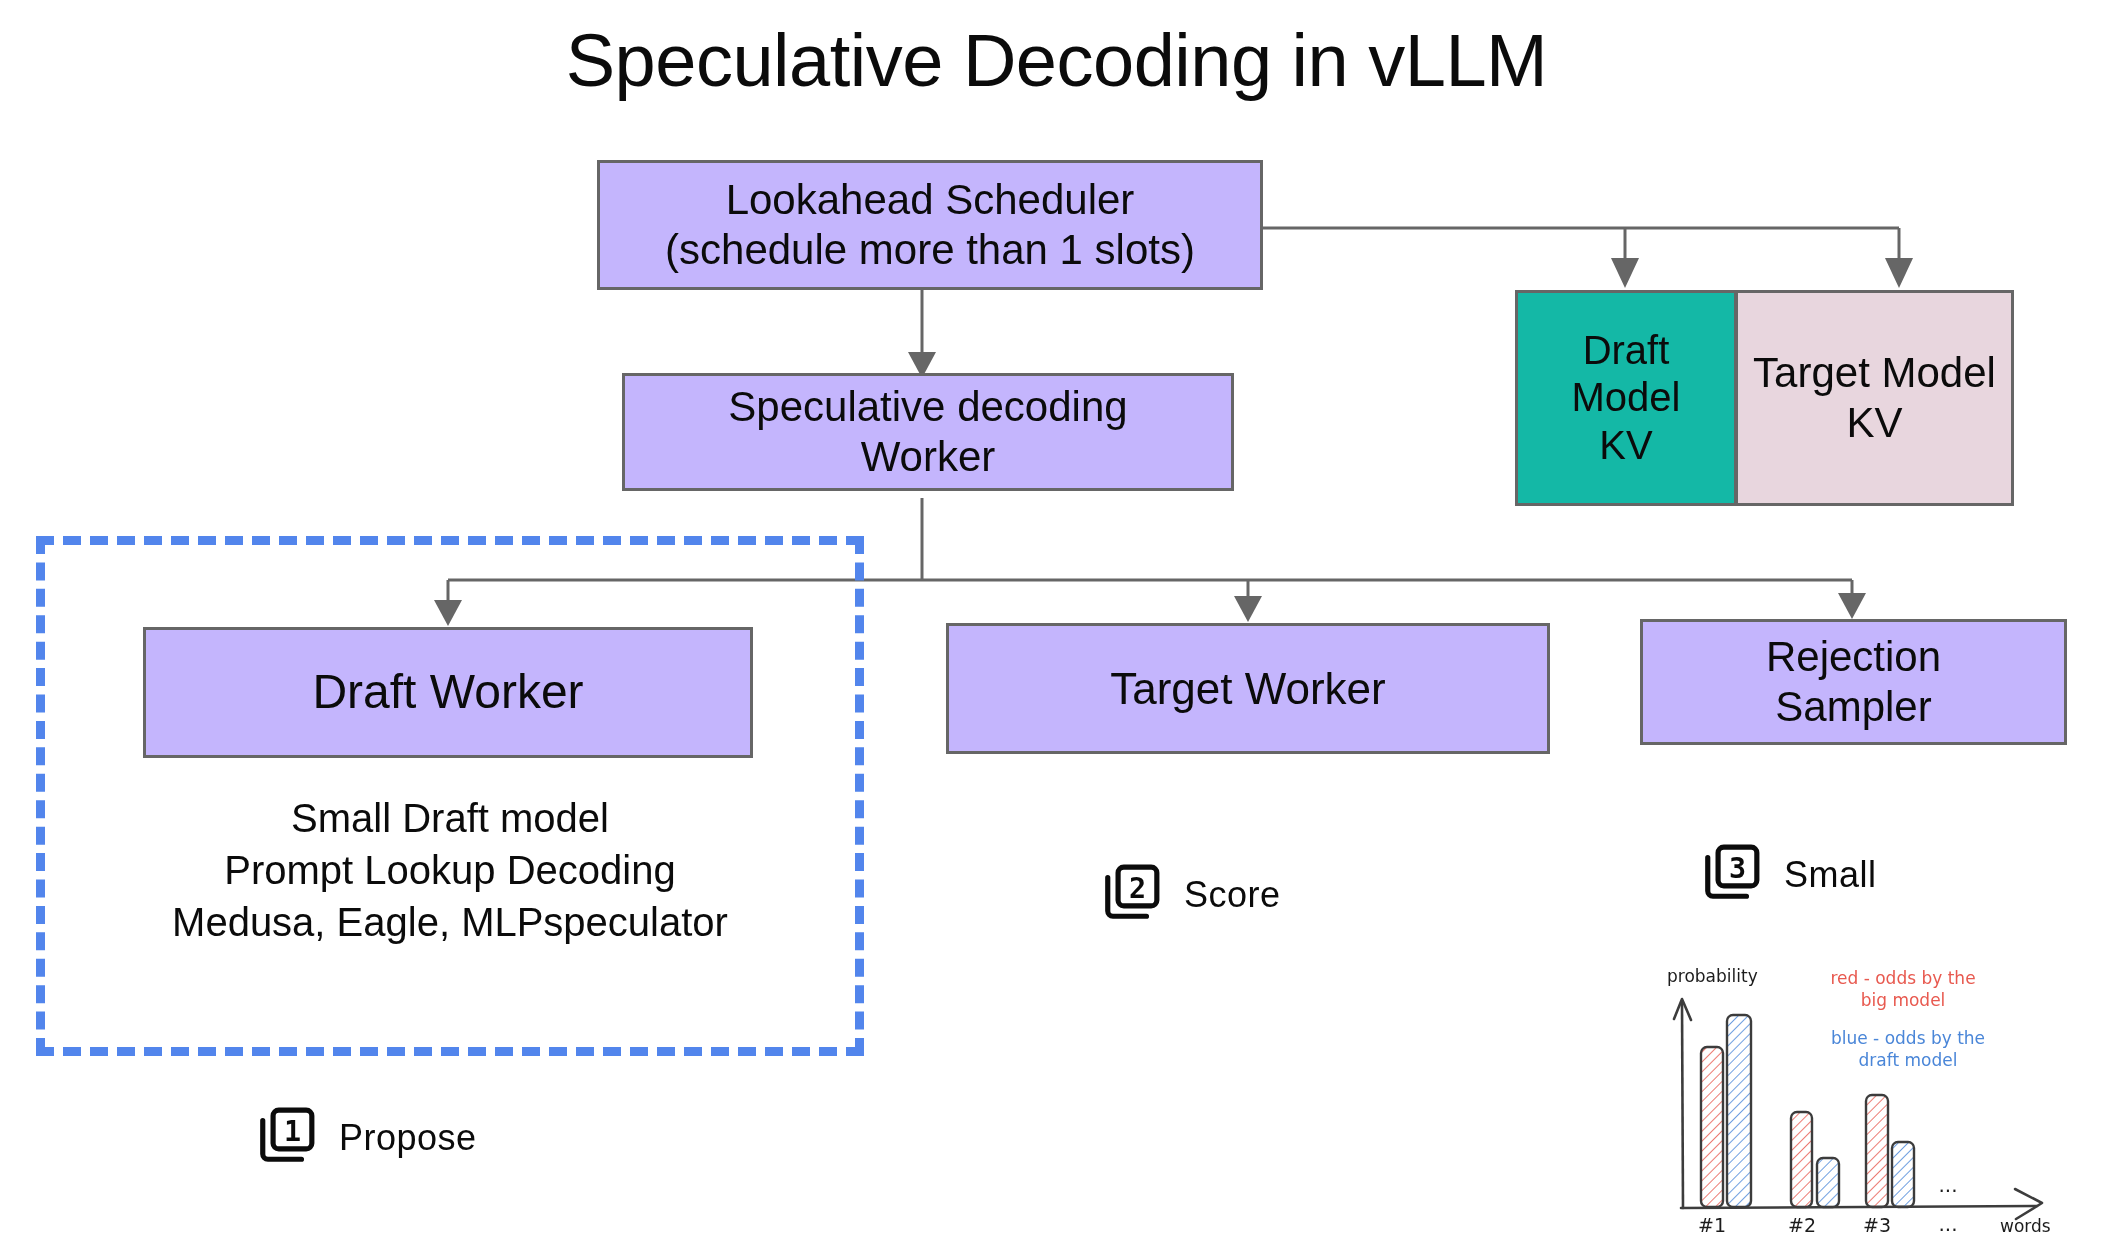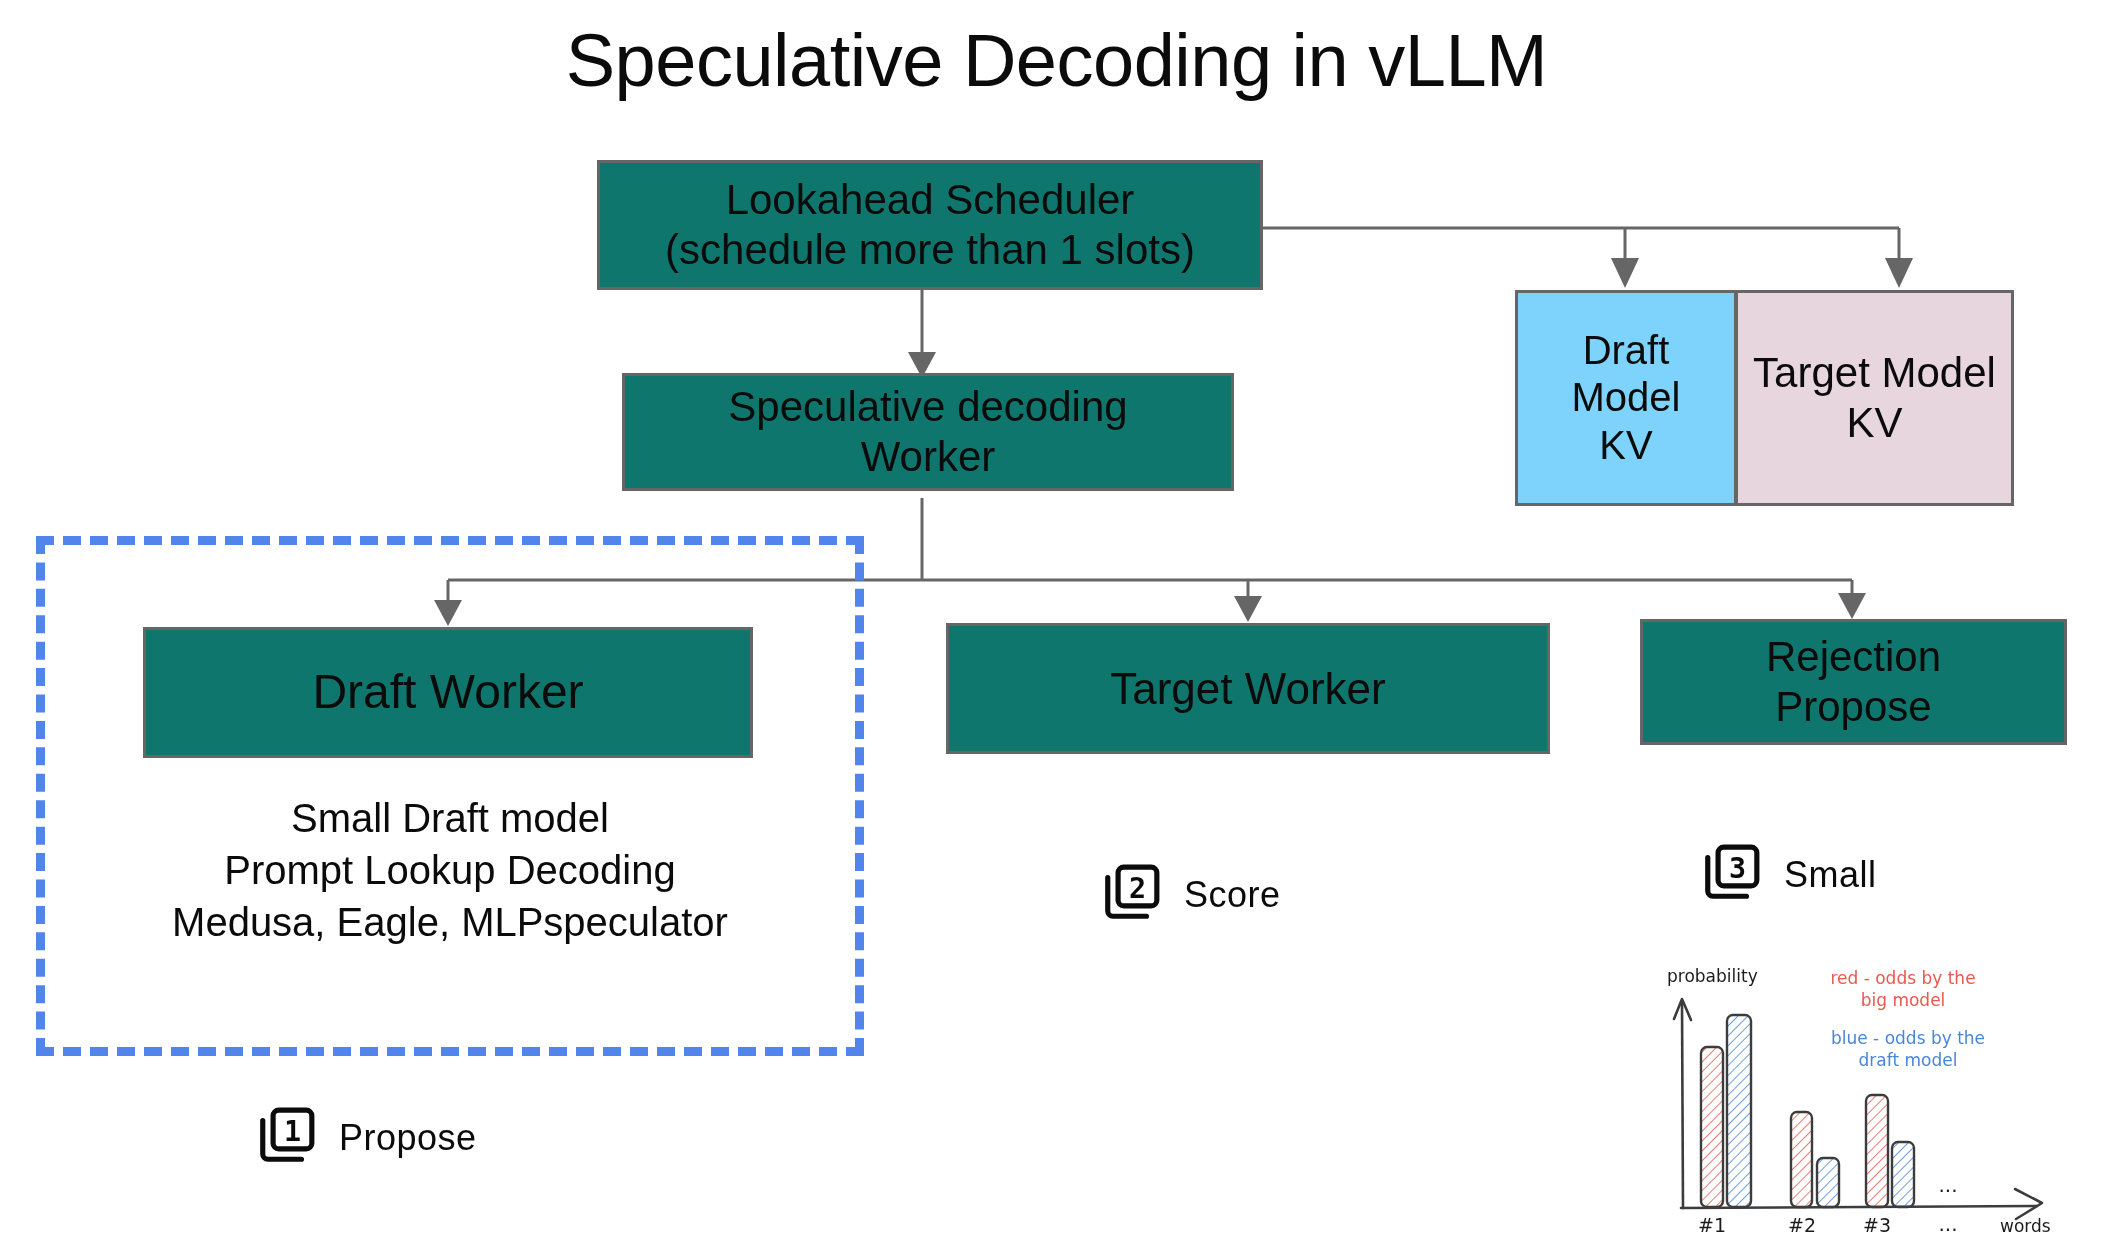--- a/index.html
+++ b/index.html
@@ -6,26 +6,26 @@
   body{width:2113px;height:1247px;position:relative;overflow:hidden;
        font-family:"Liberation Sans", sans-serif;color:#111;}
 
   #canvas{position:absolute;left:0;top:0;width:2113px;height:1247px;}
 
   .title{position:absolute;left:0;top:18px;width:2113px;text-align:center;
          font-size:74px;font-weight:400;letter-spacing:-0.5px;color:#0b0b0b;
          font-family:Liberation Sans, sans-serif;}
 
   .node{position:absolute;box-sizing:border-box;
-        background:#0f766e;border:3px solid #666666;
+        background:#c4b5fd;border:3px solid #666666;
         display:flex;align-items:center;justify-content:center;
         text-align:center;line-height:1.18;color:#0b0b0b;}
   .node .txt{white-space:pre-line;}
 
-  .kvblue{background:#7dd3fc;border:3px solid #666666;}
+  .kvblue{background:#14b8a6;border:3px solid #666666;}
   .kvpink{background:#e8d6de;border:3px solid #666666;}
 
   .dashbox{position:absolute;box-sizing:border-box;
            border:9px dashed #5285ec;background:transparent;}
 
   .notes{position:absolute;text-align:center;line-height:1.30;
          font-size:40px;color:#0b0b0b;white-space:pre-line;}
 
   .step{position:absolute;display:flex;align-items:center;gap:22px;}
   .step-label{font-size:36px;color:#0b0b0b;letter-spacing:0.5px;}
@@ -95,21 +95,21 @@
   <div class="node" style="left:143px;top:627px;width:610px;height:131px;font-size:48px;">
     <span class="txt">Draft Worker</span>
   </div>
 
   <div class="node" style="left:946px;top:623px;width:604px;height:131px;font-size:44px;">
     <span class="txt">Target Worker</span>
   </div>
 
   <div class="node" style="left:1640px;top:619px;width:427px;height:126px;font-size:42px;">
     <span class="txt">Rejection
-Propose</span>
+Sampler</span>
   </div>
 
   <div class="notes" style="left:60px;top:792px;width:780px;">Small Draft model
 Prompt Lookup Decoding
 Medusa, Eagle, MLPspeculator</div>
 
   <div class="step" style="left:255px;top:1105px;">
     <span>
       <svg width="62" height="62" viewBox="0 0 24 24" style="position:static;">
         <path d="M3 6 v13 a2 2 0 0 0 2 2 h13" fill="none" stroke="#0b0b0b" stroke-width="2" stroke-linecap="round"></path>

